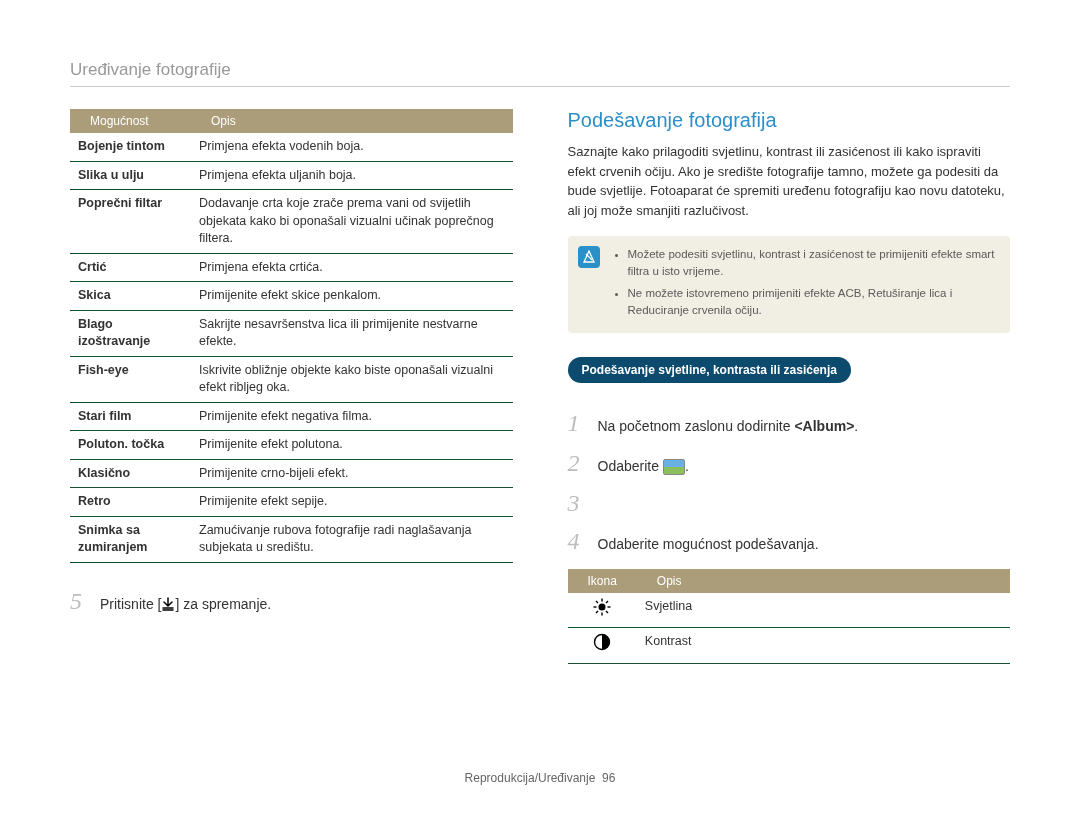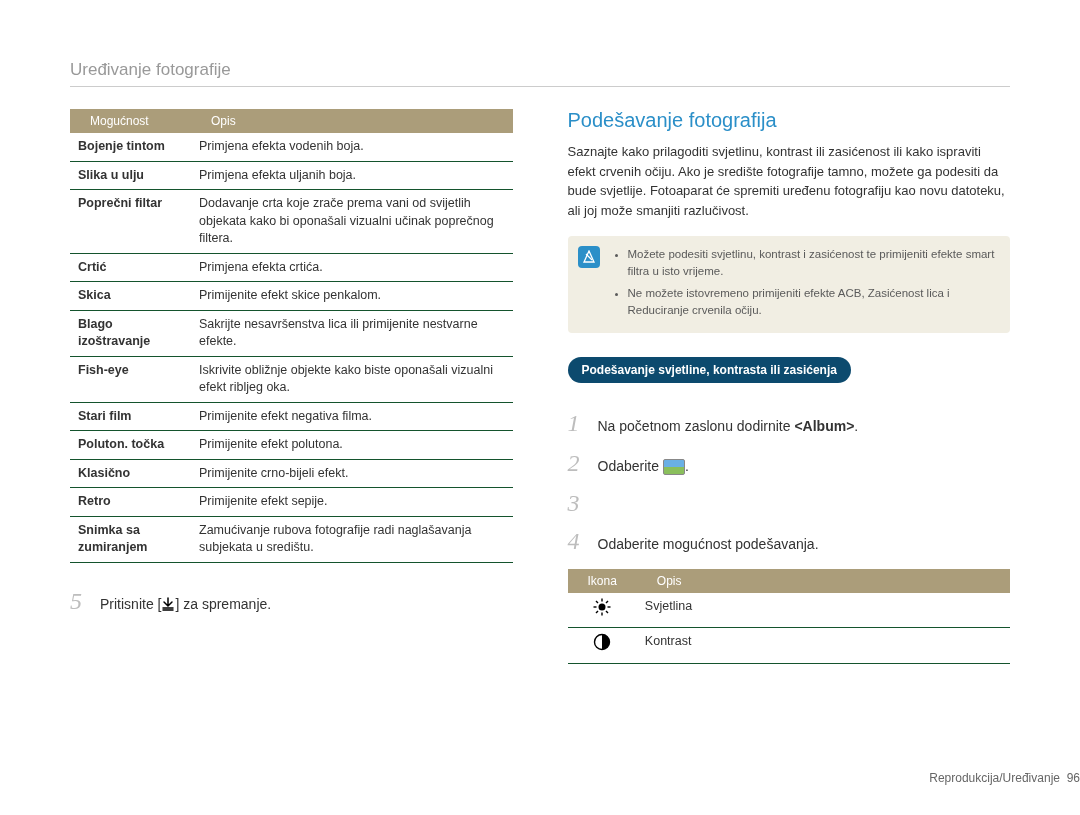--- a/index.html
+++ b/index.html
@@ -141,21 +141,21 @@
     background: linear-gradient(#6ab0e5 50%, #8abf5c 50%);
     border-radius: 2px;
     border: 1px solid #888;
     position: relative;
   }
   .footer {
     position: absolute;
     bottom: 30px;
     left: 0;
     right: 0;
-    text-align: right;
+    text-align: center;
     font-size: 12px;
     color: #666;
   }
 </style>
 </head>
 <body>
 
 <div class="page">
   <div class="page-title">Uređivanje fotografije</div>
   <hr class="hr">
@@ -238,21 +238,21 @@
 
       <div class="note-box">
         <div class="note-icon">
           <svg viewBox="0 0 14 14">
               <path d="M7 1 L2 12 L12 12 Z" fill="none" stroke="#fff" stroke-width="1.3"></path>
               <line x1="4" y1="4" x2="10" y2="10" stroke="#fff" stroke-width="1.3"></line>
             </svg>
         </div>
         <ul>
           <li>Možete podesiti svjetlinu, kontrast i zasićenost te primijeniti efekte smart filtra u isto vrijeme.</li>
-          <li>Ne možete istovremeno primijeniti efekte ACB, Zasićenost lica i Reduciranje crvenila očiju.</li>
+          <li>Ne možete istovremeno primijeniti efekte ACB, Retuširanje lica i Reduciranje crvenila očiju.</li>
         </ul>
       </div>
 
       <div class="pill">Podešavanje svjetline, kontrasta ili zasićenja</div>
 
       <div class="step">
         <div class="step-num">1</div>
         <div class="step-text">
           <span>Na početnom zaslonu dodirnite </span><b>&lt;Album&gt;</b><span>.</span>
         </div>

